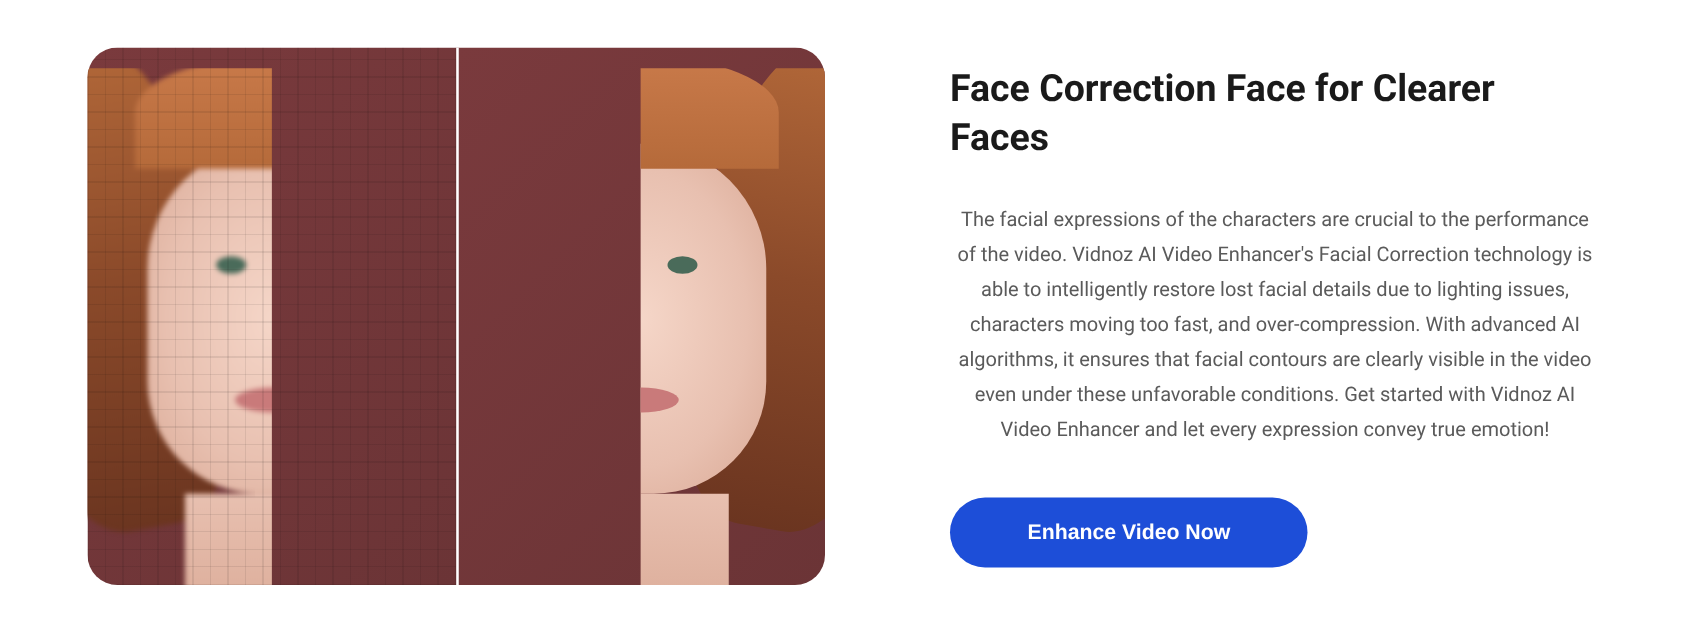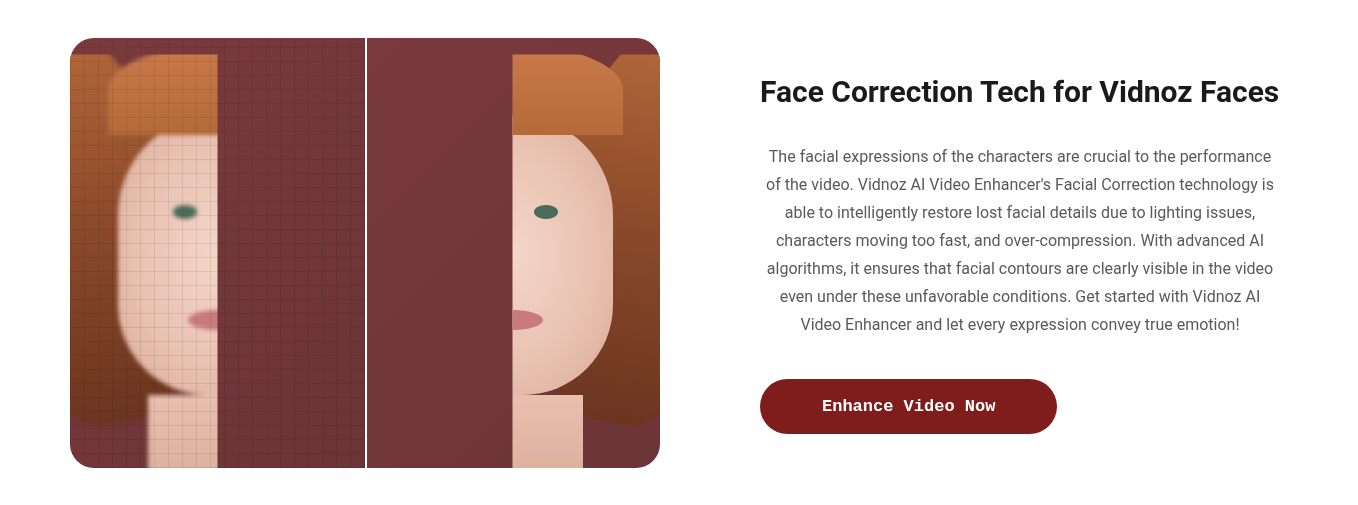--- a/index.html
+++ b/index.html
@@ -136,30 +136,29 @@
     }
     .description {
       font-size: 16px;
       line-height: 1.75;
       color: #5a5a5a;
       margin-bottom: 40px;
       text-align: center;
     }
     .cta-button {
       display: inline-block;
-      background: #7f1d1d;
+      background: #1d4ed8;
       color: #fff;
       font-size: 17px;
       font-weight: 600;
       padding: 18px 62px;
       border: none;
       border-radius: 999px;
       cursor: pointer;
       text-decoration: none;
-      font-family: Liberation Mono, monospace;
     }
   </style>
 </head>
 <body>
 
 <div class="image-container">
   <div class="image-half left pixelated">
     <div class="face face-left">
       <div class="hair-left"></div>
       <div class="hair-right"></div>
@@ -180,16 +179,16 @@
       <div class="bangs"></div>
       <div class="eye left"></div>
       <div class="eye right"></div>
       <div class="lips"></div>
     </div>
   </div>
   <div class="divider"></div>
 </div>
 
 <div class="content">
-  <h2 class="heading">Face Correction Tech for Vidnoz Faces</h2>
+  <h2 class="heading">Face Correction Face for Clearer Faces</h2>
   <p class="description">The facial expressions of the characters are crucial to the performance of the video. Vidnoz AI Video Enhancer's Facial Correction technology is able to intelligently restore lost facial details due to lighting issues, characters moving too fast, and over-compression. With advanced AI algorithms, it ensures that facial contours are clearly visible in the video even under these unfavorable conditions. Get started with Vidnoz AI Video Enhancer and let every expression convey true emotion!</p>
   <button class="cta-button">Enhance Video Now</button>
 </div>
 
 </body></html>

